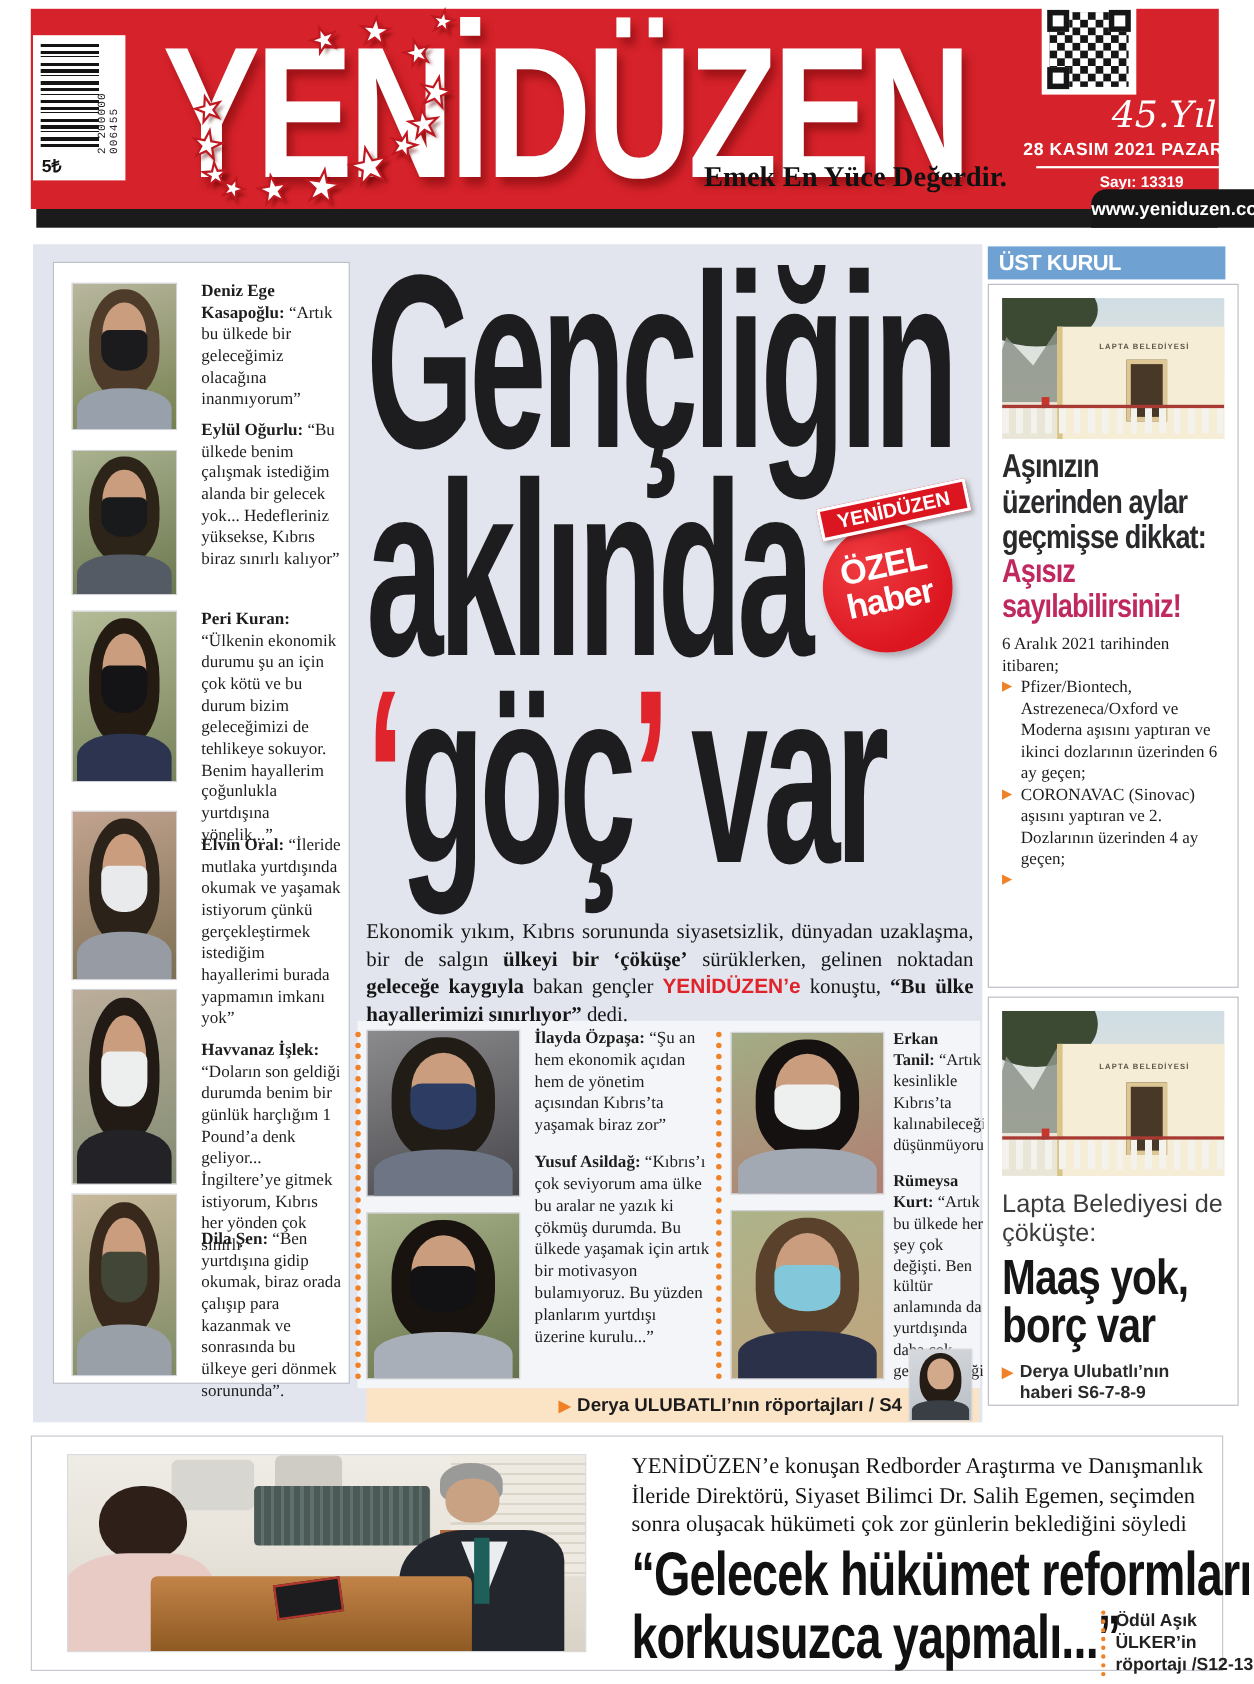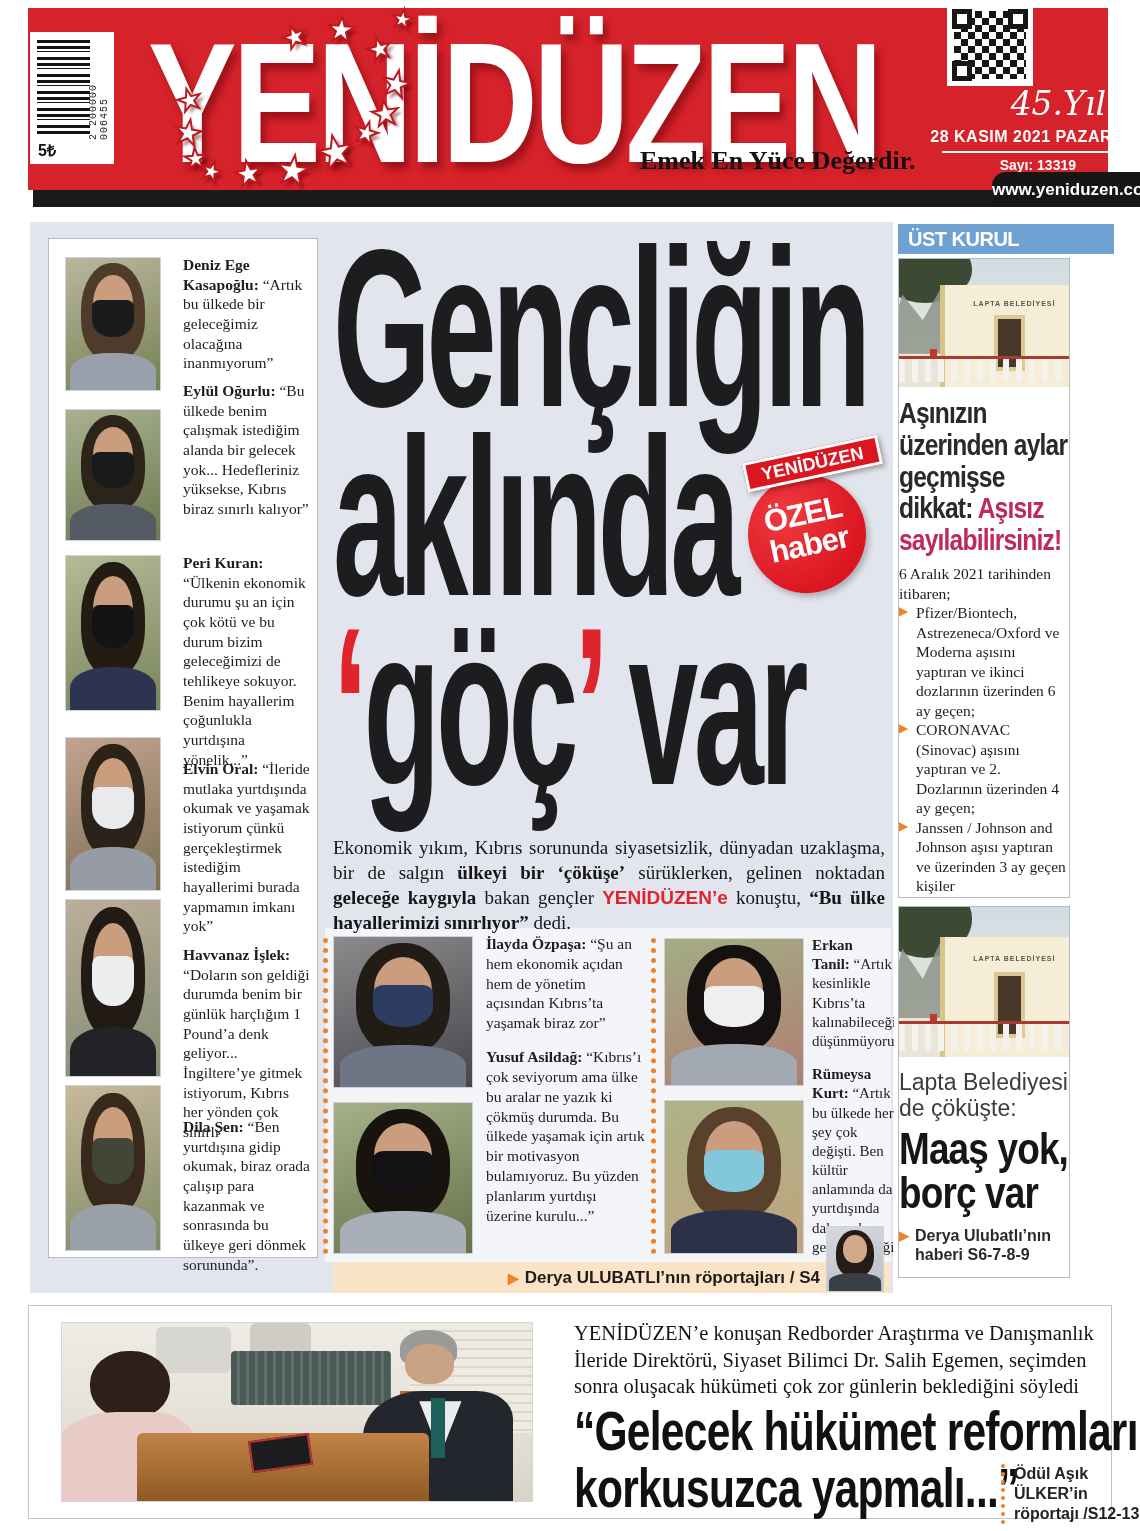--- a/index.html
+++ b/index.html
@@ -111,22 +111,22 @@
   #s4bar{position:absolute;left:333px;top:1262px;width:557px;height:31px;background:#fbe3c6;
       text-align:right;font-weight:bold;font-size:17px;line-height:31px;color:#1c1c1c;padding-right:0;box-sizing:border-box;}
   #s4bar .inner{margin-right:70px;}
   .arr{color:#ef8126;font-size:14px;margin-right:6px;}
   #mini{position:absolute;left:826px;top:1226px;width:58px;height:66px;z-index:7;border:1px solid #cfd2d8;}
 
   
   #sb-header{position:absolute;left:898px;top:224px;width:216px;height:30px;background:#6fa2d2;
       color:#fff;font-weight:bold;font-size:20px;line-height:30px;padding-left:10px;box-sizing:border-box;
       letter-spacing:-.5px;}
-  .sbox{position:absolute;left:898px;width:172px;background:#fff;border:1px solid #b6bac4;
-      box-sizing:border-box;padding:0;overflow:hidden;}
+  .sbox{position:absolute;left:898px;width:228px;background:#fff;border:1px solid #b6bac4;
+      box-sizing:border-box;padding:12px;overflow:hidden;}
   #sbox1{top:258px;height:640px;}
   #sbox2{top:906px;height:372px;}
   .building{position:relative;width:100%;overflow:hidden;background:linear-gradient(180deg,#cfdde4 0%,#e9e6d8 70%);}
   #b1{height:128px;margin-bottom:10px;}
   #b2{height:150px;margin-bottom:12px;}
   .b-mtn{position:absolute;left:-8%;top:16%;width:55%;height:58%;background:#8e948b;
       clip-path:polygon(0 100%,18% 20%,40% 55%,60% 10%,85% 70%,100% 100%);opacity:.85;}
   .b-bldg{position:absolute;right:-3%;top:20%;width:76%;height:84%;background:#f5edd6;
       border-left:5px solid #d9c488;}
   .b-cap{position:absolute;left:22%;top:14%;font-size:7px;font-weight:bold;color:#5d5647;letter-spacing:1px;}
@@ -341,21 +341,21 @@
       <div class="b-flag"></div>
       <div class="b-rail"></div>
     </div>
     <div id="sb-hl">
       <span>Aşınızın üzerinden aylar geçmişse dikkat: </span><span class="accent">Aşısız sayılabilirsiniz!</span>
     </div>
     <div id="sb-body">
       <div>6 Aralık 2021 tarihinden itibaren;</div>
       <div class="bullet"><span class="arr">▶</span><span>Pfizer/Biontech, Astrezeneca/Oxford ve Moderna aşısını yaptıran ve ikinci dozlarının üzerinden 6 ay geçen;</span></div>
       <div class="bullet"><span class="arr">▶</span><span>CORONAVAC (Sinovac) aşısını yaptıran ve 2. Dozlarının üzerinden 4 ay geçen;</span></div>
-      <div class="bullet"><span class="arr">▶</span><span>Janssen / Johnson and Johnson aşısı yaptıran ve üzerinden 3 ay geçen kişiler</span></div>
+      <div class="bullet"><span class="arr">▶</span></div>
 
     </div>
   </div>
 
   <div class="sbox" id="sbox2">
     <div class="building" id="b2">
       <div class="b-tree"></div>
       <div class="b-mtn"></div>
       <div class="b-bldg">
         <div class="b-cap">LAPTA BELEDİYESİ</div>

